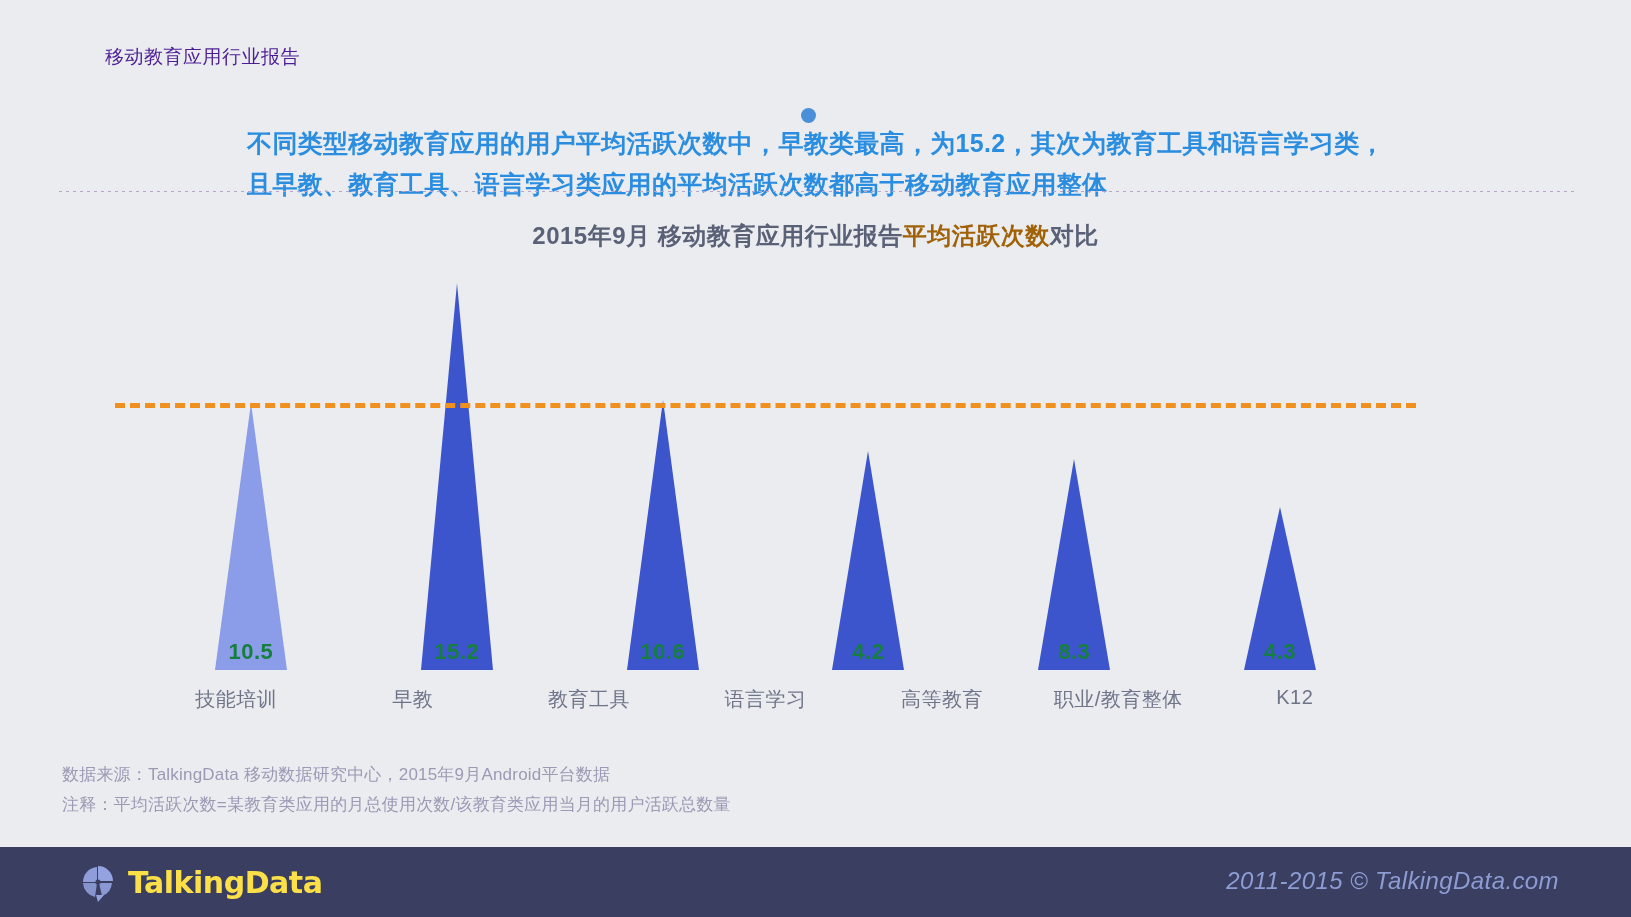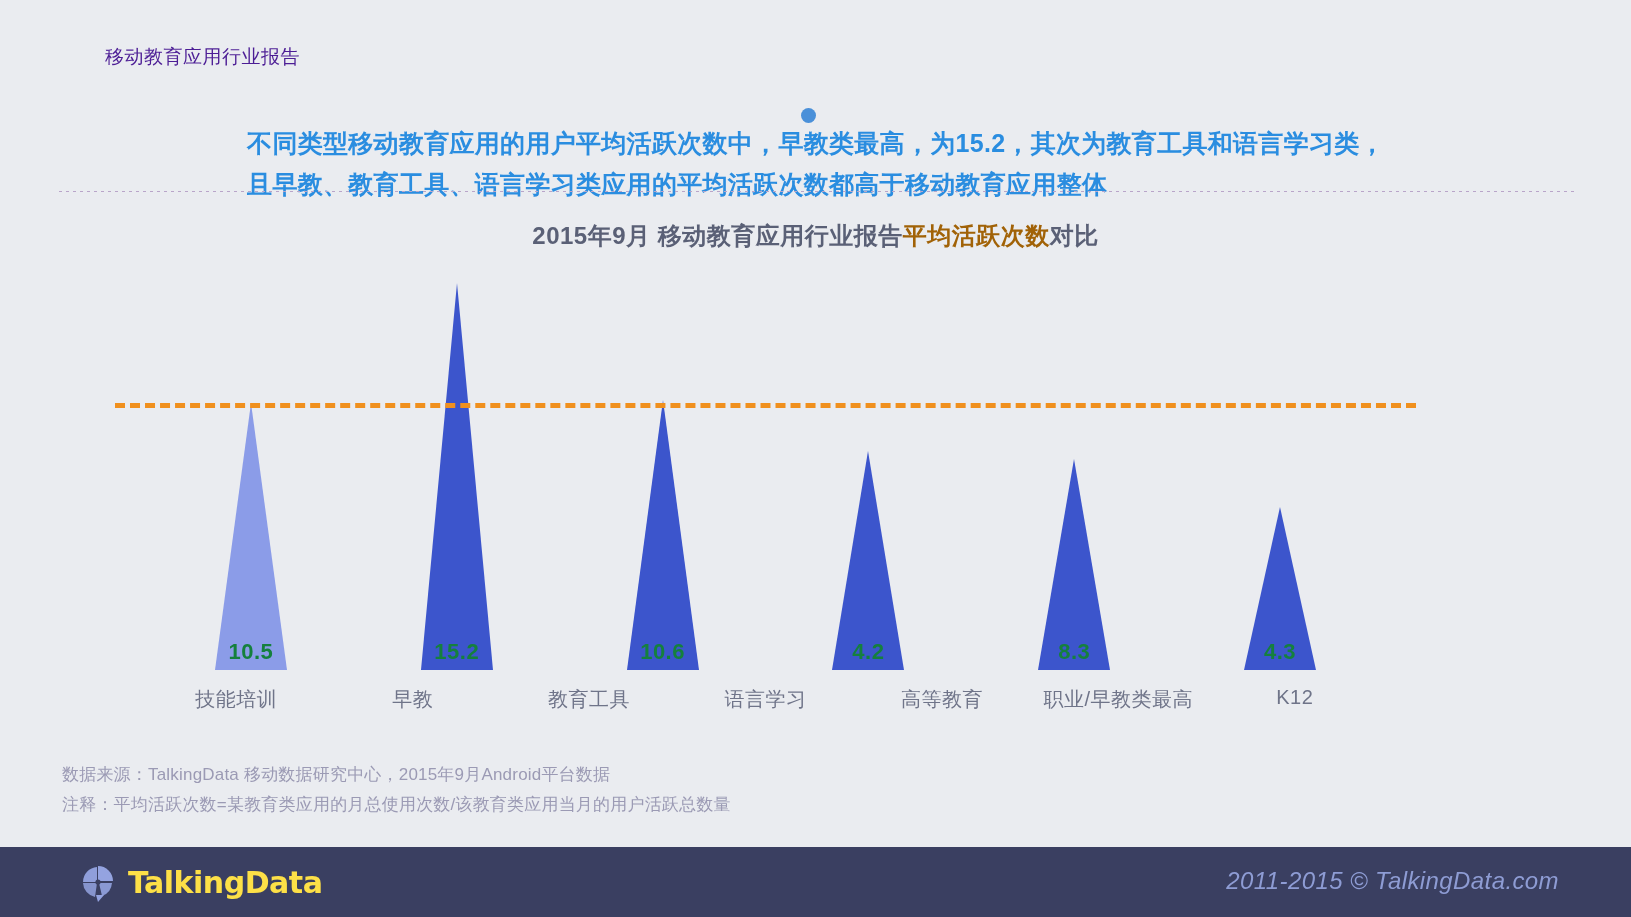--- a/index.html
+++ b/index.html
@@ -165,21 +165,21 @@
     </div>
   <div id="refline" style="top: 153px; border-top-color: rgb(240, 144, 30);"></div>
 
 </div>
 <div id="xlabels">
     <div class="xlabel">技能培训</div>
     <div class="xlabel">早教</div>
     <div class="xlabel">教育工具</div>
     <div class="xlabel">语言学习</div>
     <div class="xlabel">高等教育</div>
-    <div class="xlabel">职业/早教类最高</div>
+    <div class="xlabel">职业/教育整体</div>
     <div class="xlabel">K12</div>
   </div>
 
 <div id="notes">
   <div>数据来源：TalkingData 移动数据研究中心，2015年9月Android平台数据</div>
   <div>注释：平均活跃次数=某教育类应用的月总使用次数/该教育类应用当月的用户活跃总数量</div>
 </div>
 
 <div id="footer">
   <div id="logo">

